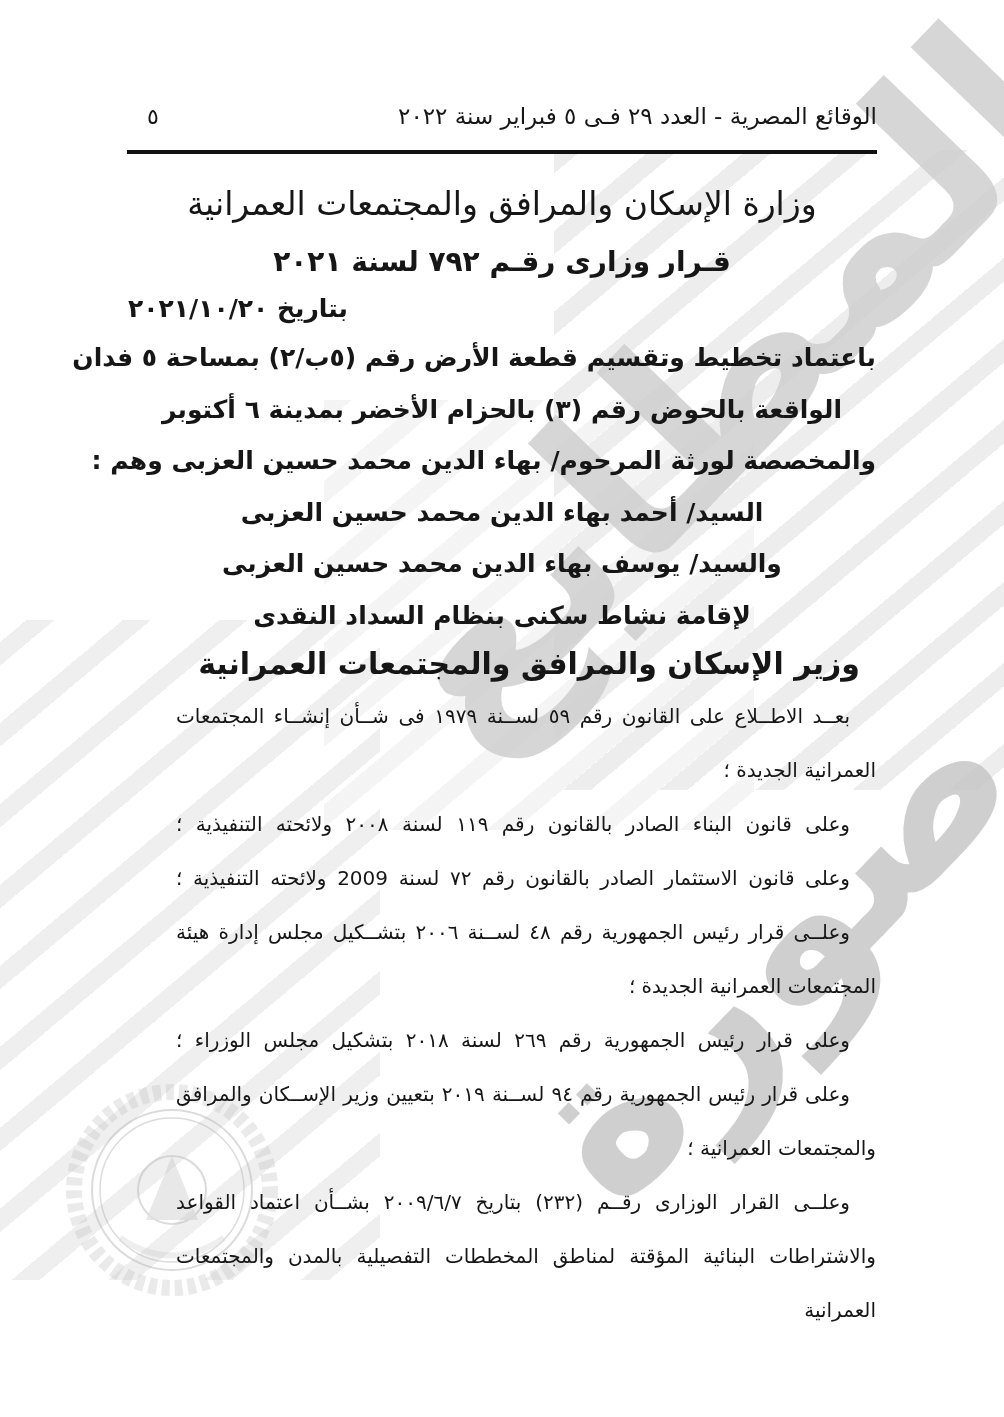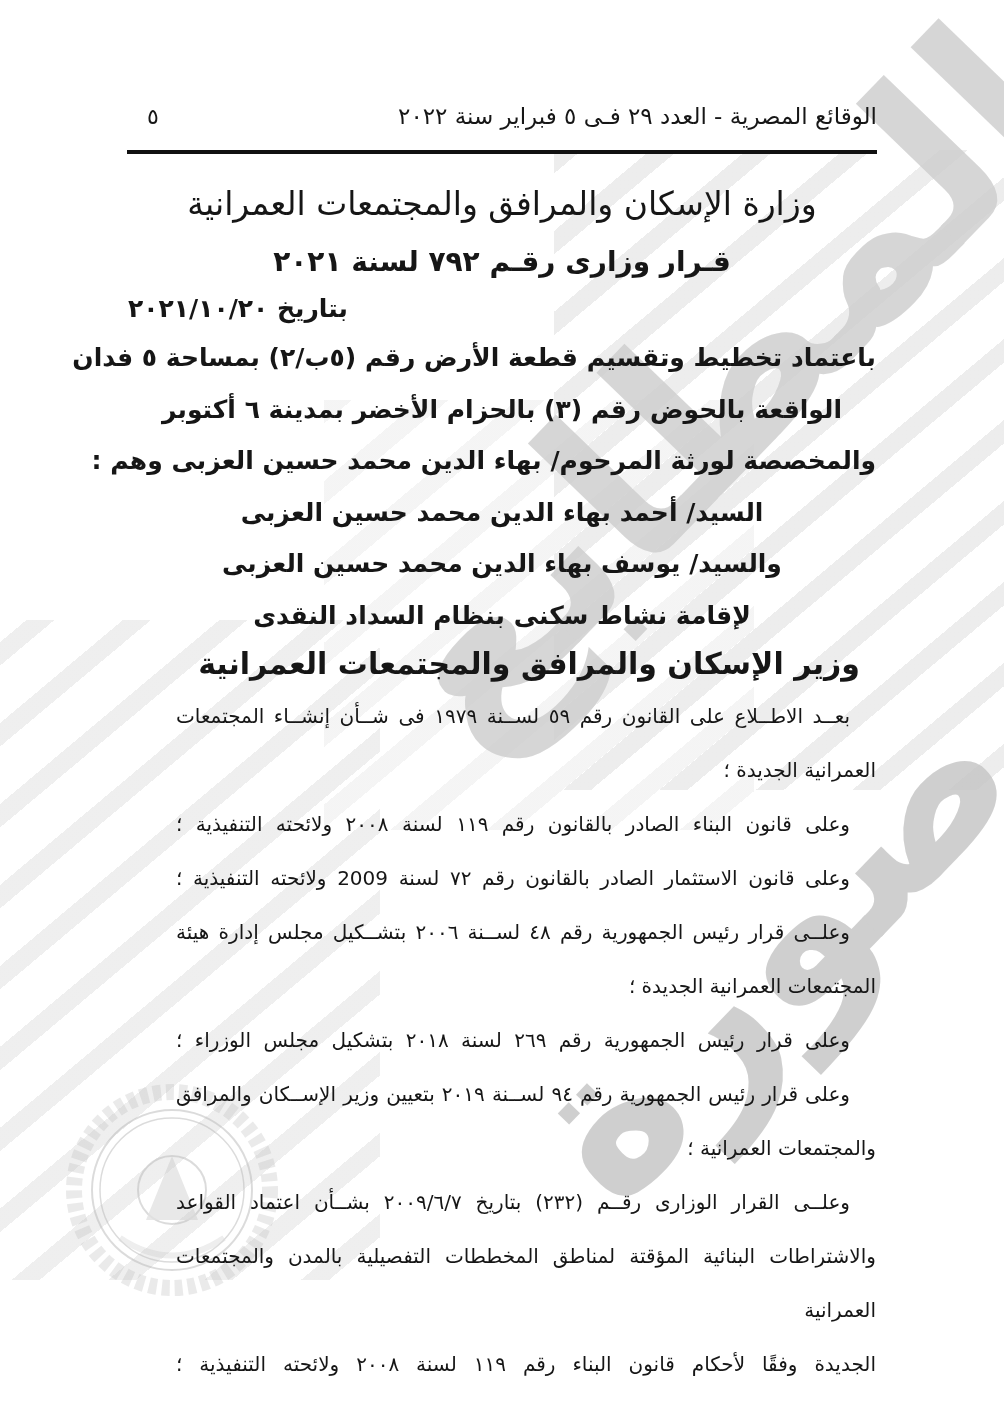--- a/index.html
+++ b/index.html
@@ -85,17 +85,16 @@
         <div class="p-line right">العمرانية الجديدة ؛</div>
         <div class="p-line stretch-indent">وعلى قانون البناء الصادر بالقانون رقم ١١٩ لسنة ٢٠٠٨ ولائحته التنفيذية ؛</div>
         <div class="p-line stretch-indent">وعلى قانون الاستثمار الصادر بالقانون رقم ٧٢ لسنة 2009 ولائحته التنفيذية ؛</div>
         <div class="p-line stretch-indent">وعلــى قرار رئيس الجمهورية رقم ٤٨ لســنة ٢٠٠٦ بتشــكيل مجلس إدارة هيئة</div>
         <div class="p-line right">المجتمعات العمرانية الجديدة ؛</div>
         <div class="p-line stretch-indent">وعلى قرار رئيس الجمهورية رقم ٢٦٩ لسنة ٢٠١٨ بتشكيل مجلس الوزراء ؛</div>
         <div class="p-line stretch-indent">وعلى قرار رئيس الجمهورية رقم ٩٤ لســنة ٢٠١٩ بتعيين وزير الإســكان والمرافق</div>
         <div class="p-line right">والمجتمعات العمرانية ؛</div>
         <div class="p-line stretch-indent">وعلــى القرار الوزارى رقــم (٢٣٢) بتاريخ ٢٠٠٩/٦/٧ بشــأن اعتماد القواعد</div>
         <div class="p-line stretch">والاشتراطات البنائية المؤقتة لمناطق المخططات التفصيلية بالمدن والمجتمعات العمرانية</div>
-        <div class="p-line stretch">الجديدة وفقًا لأحكام قانون البناء رقم ١١٩ لسنة ٢٠٠٨ ولائحته التنفيذية ؛</div>
       </div>
   </main>
 
 </div>
 
 </body></html>

